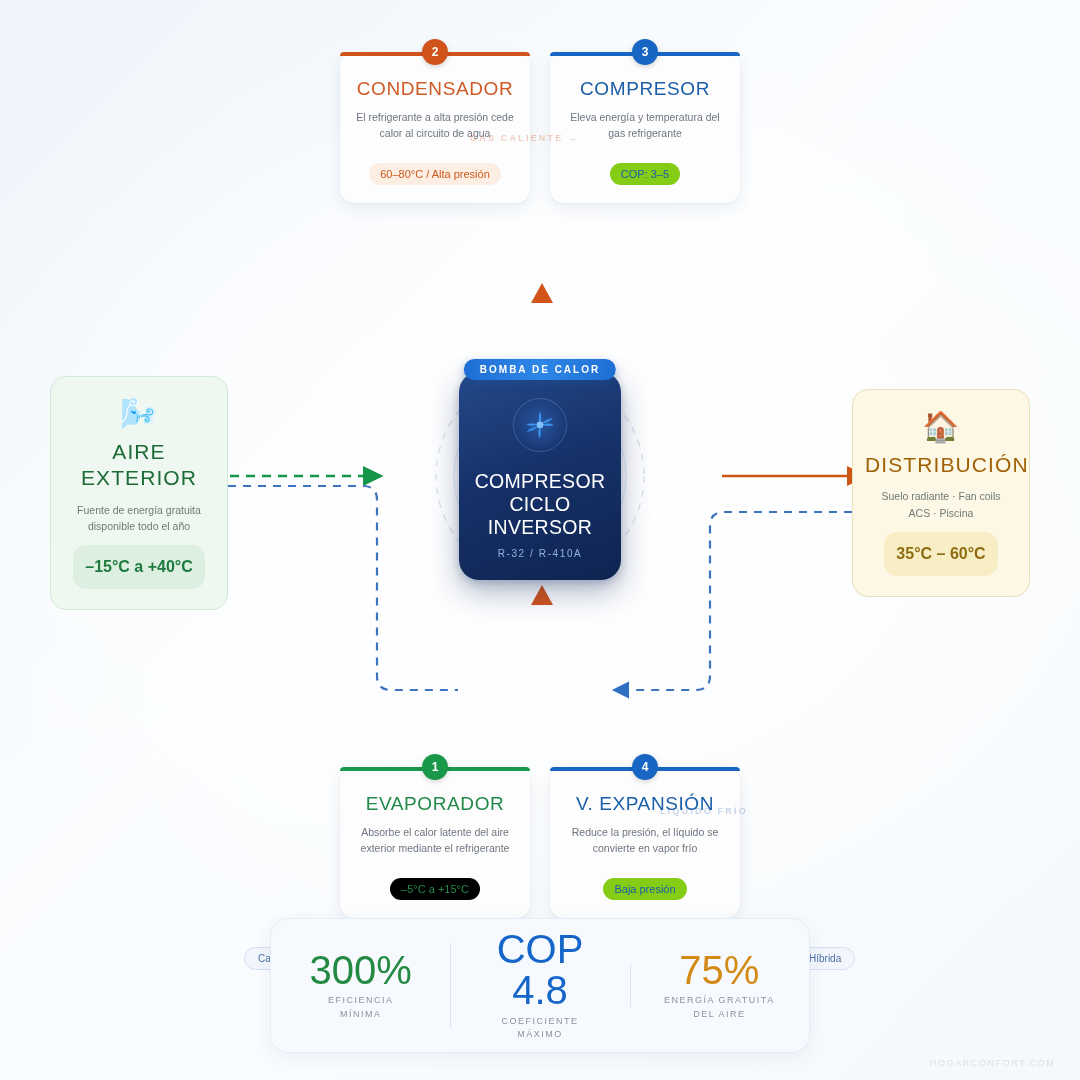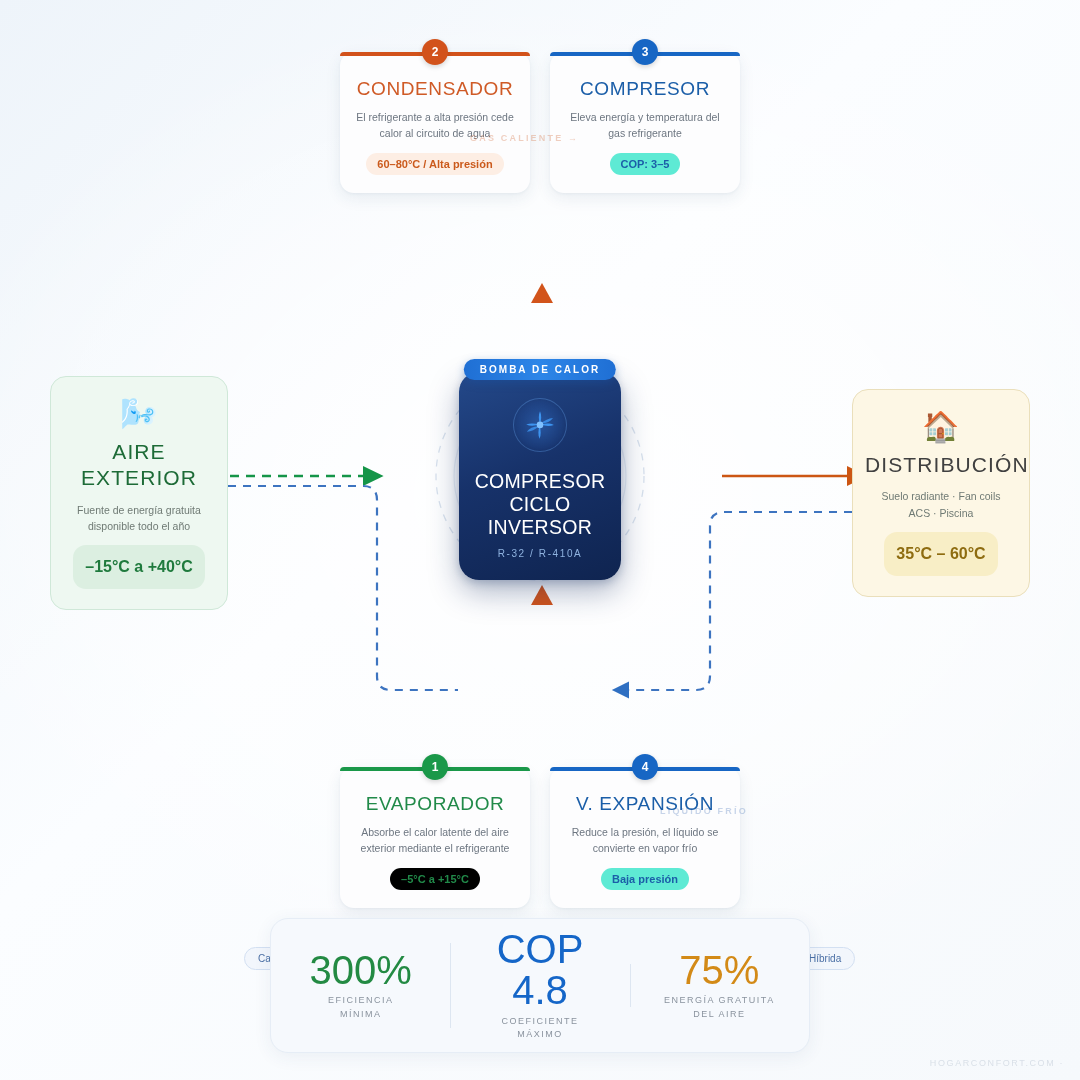--- a/index.html
+++ b/index.html
@@ -54,38 +54,38 @@
   .step-card.green  .step-num { background: #1a9849; }
   .step-title {
     font-size: 19px; letter-spacing: 0.6px; font-weight: 400; margin-bottom: 9px;
     white-space: nowrap;
   }
   .step-card.orange .step-title { color: #cf5a26; }
   .step-card.blue   .step-title { color: #1b5ea8; }
   .step-card.green  .step-title { color: #218a49; }
   .step-desc { font-size: 10.5px; color: #6d7681; line-height: 1.55; margin-bottom: 11px; }
   .step-badge {
-    display: inline-block; font-size: 11px; font-weight: bold;
-    padding: 5px 11px; border-radius: 13px;
+    display: inline-block; font-size: 11px; font-weight: normal;
+    padding: 5px 11px; border-radius: 13px; margin-top: 10px;
   }
   .step-card.orange .step-badge { background: #fdeee4; color: #cb5a1c; }
-  .step-card.blue   .step-badge { background: #5eead4; color: #1b5ea8; }
+  .step-card.blue   .step-badge { background: #84cc16; color: #1b5ea8; }
   .step-card.green  .step-badge { background: #000000; color: #218a49; }
 
   
   .side-card {
     position: absolute; width: 178px; border-radius: 16px;
     padding: 22px 12px 20px; text-align: center;
   }
   .side-card.air { background: #eef8f1; border: 1px solid #cfe8d8; }
   .side-card.dist { background: #fdf7e5; border: 1px solid #eadfbb; }
   .side-icon { font-size: 30px; line-height: 1; margin-bottom: 10px; }
   .side-title { font-size: 21px; letter-spacing: 1.1px; line-height: 1.25; margin-bottom: 10px; white-space: nowrap; }
   .side-card.air .side-title { color: #1d6b37; }
-  .side-card.dist .side-title { color: #404040; }
+  .side-card.dist .side-title { color: #a16207; }
   .side-desc { font-size: 10.5px; color: #6f7a74; line-height: 1.55; margin-bottom: 11px; }
   .side-badge { display: inline-block; font-size: 16px; font-weight: bold; padding: 13px 12px; border-radius: 13px; }
   .side-card.air .side-badge { background: #dcefe1; color: #1f7a3d; }
   .side-card.dist .side-badge { background: #f8eec6; color: #8e6c10; }
   .hub {
     position: absolute; left: 459px; top: 372px; width: 162px; height: 208px;
     border-radius: 20px;
     background: linear-gradient(160deg, #1d3c78 0%, #15305f 48%, #112murky 100%);
     background: linear-gradient(160deg, #24498a 0%, #17326a 45%, #0f2450 100%);
     box-shadow: 0 12px 30px rgba(20,45,95,0.34), 0 3px 9px rgba(20,45,95,0.22);

